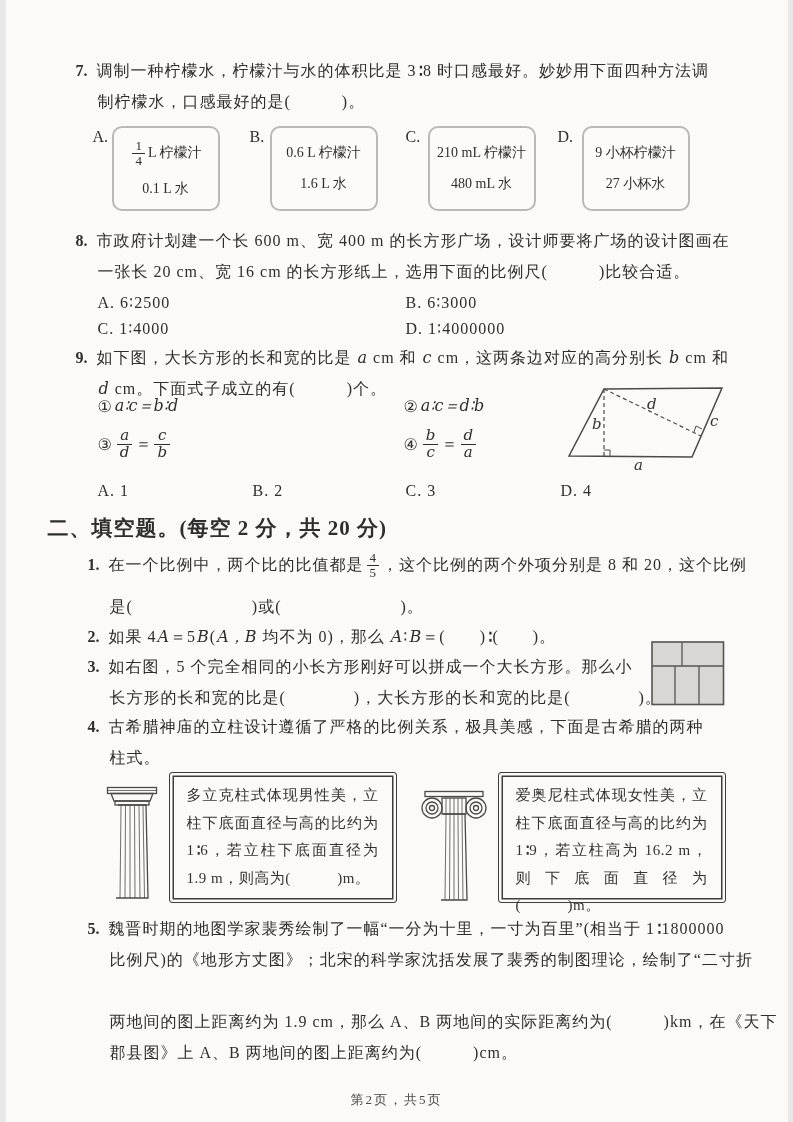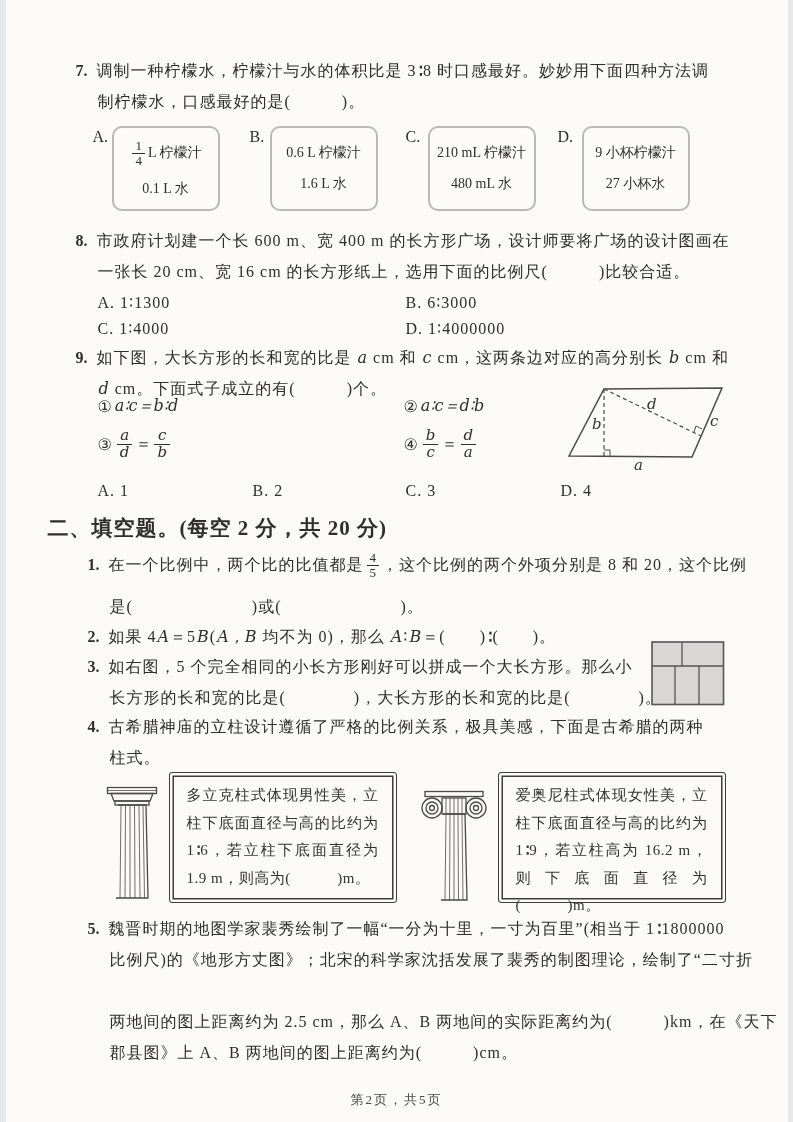--- a/index.html
+++ b/index.html
@@ -81,21 +81,21 @@
   <span class="optlabel" style="left:552px;top:128px">D.</span>
   <div class="opt-box" style="left:576px;top:126px">
     <span class="opt-line">9 小杯柠檬汁</span>
     <span class="opt-line">27 小杯水</span>
   </div>
 
   <div class="row" style="left:70px;top:228px">
     <span class="qno">8.</span><span>市政府计划建一个长 600 m、宽 400 m 的长方形广场，设计师要将广场的设计图画在</span>
   </div>
   <div class="row" style="left:92px;top:259px">一张长 20 cm、宽 16 cm 的长方形纸上，选用下面的比例尺(　　　)比较合适。</div>
-  <div class="row" style="left:92px;top:290px">A. 1∶1300</div>
+  <div class="row" style="left:92px;top:290px">A. 6∶2500</div>
   <div class="row" style="left:400px;top:290px">B. 6∶3000</div>
   <div class="row" style="left:92px;top:316px">C. 1∶4000</div>
   <div class="row" style="left:400px;top:316px">D. 1∶4000000</div>
 
   <div class="row" style="left:70px;top:345px">
     <span class="qno">9.</span><span>如下图，大长方形的长和宽的比是 </span><span class="var">a</span><span> cm 和 </span><span class="var">c</span><span> cm，这两条边对应的高分别长 </span><span class="var">b</span><span> cm 和</span>
   </div>
   <div class="row" style="left:92px;top:376px">
     <span class="var">d</span><span> cm。下面式子成立的有(　　　)个。</span>
   </div>
@@ -240,18 +240,18 @@
       </g>
     </g>
   </svg>
 
   <div class="plaque" style="left:492px;top:772px">爱奥尼柱式体现女性美，立柱下底面直径与高的比约为 1∶9，若立柱高为 16.2 m，则下底面直径为(　　　)m。</div>
 
   <div class="row" style="left:82px;top:916px">
     <span class="subno">5.</span><span>魏晋时期的地图学家裴秀绘制了一幅“一分为十里，一寸为百里”(相当于 1∶1800000</span>
   </div>
   <div class="row" style="left:104px;top:947px">比例尺)的《地形方丈图》；北宋的科学家沈括发展了裴秀的制图理论，绘制了“二寸折</div>
-  <div class="row" style="left:104px;top:1009px">两地间的图上距离约为 2.5 cm，那么 A、B 两地间的实际距离约为(　　　)km，在《天下</div>
+  <div class="row" style="left:104px;top:1009px">两地间的图上距离约为 1.9 cm，那么 A、B 两地间的实际距离约为(　　　)km，在《天下</div>
   <div class="row" style="left:104px;top:1040px">郡县图》上 A、B 两地间的图上距离约为(　　　)cm。</div>
 
   <div class="footer" style="top:1083px">第2页，共5页</div>
 
 </div>
 
 </body></html>

